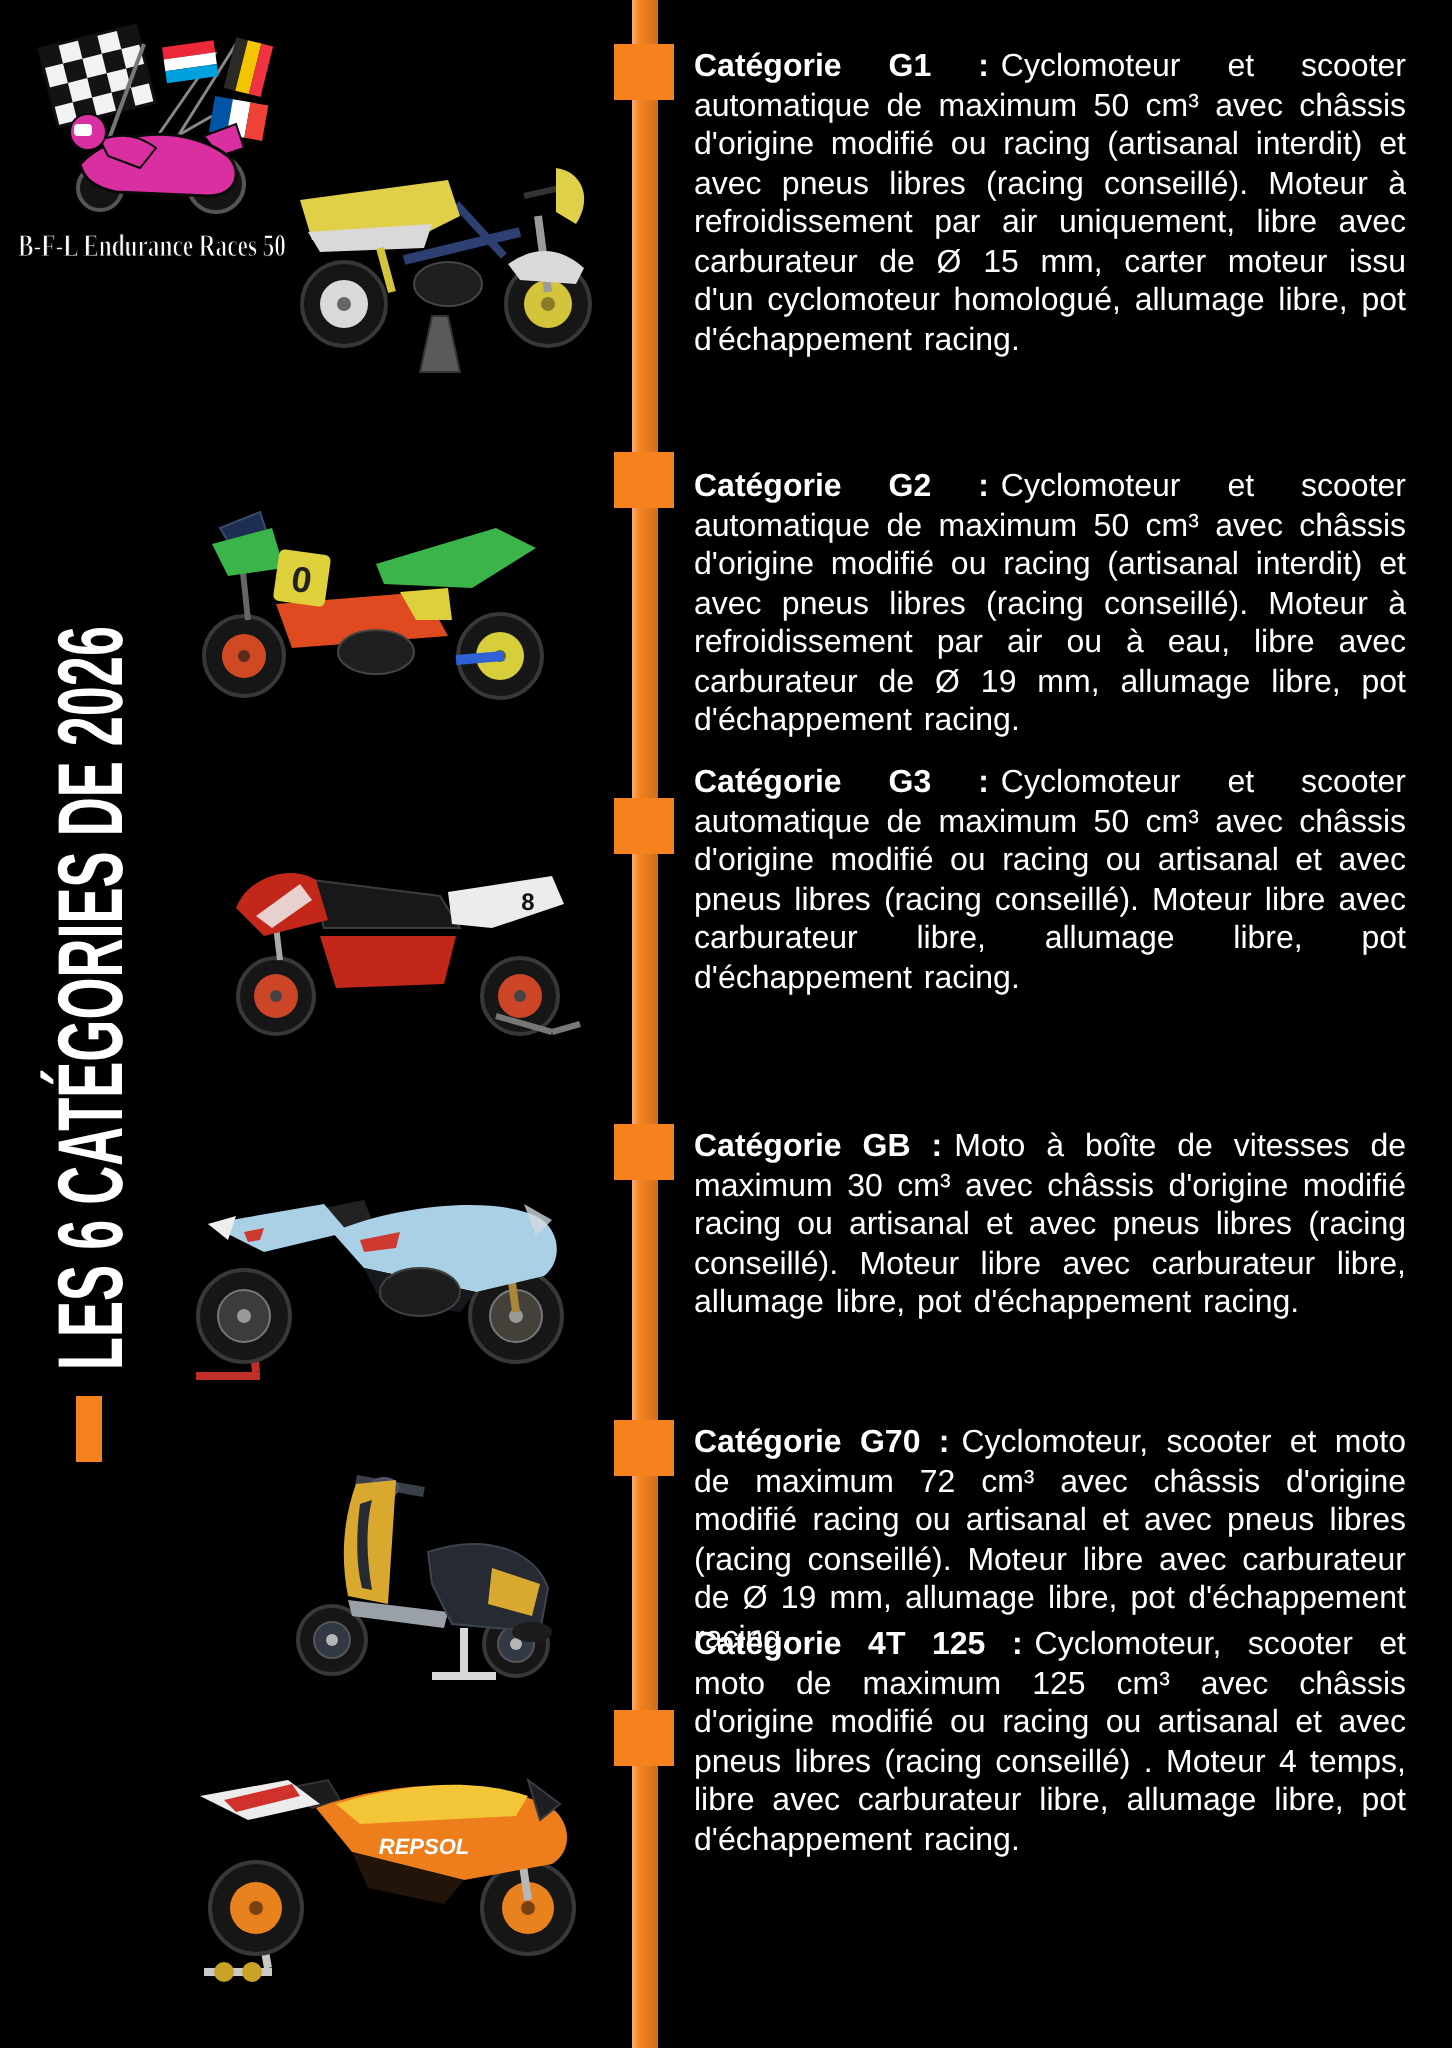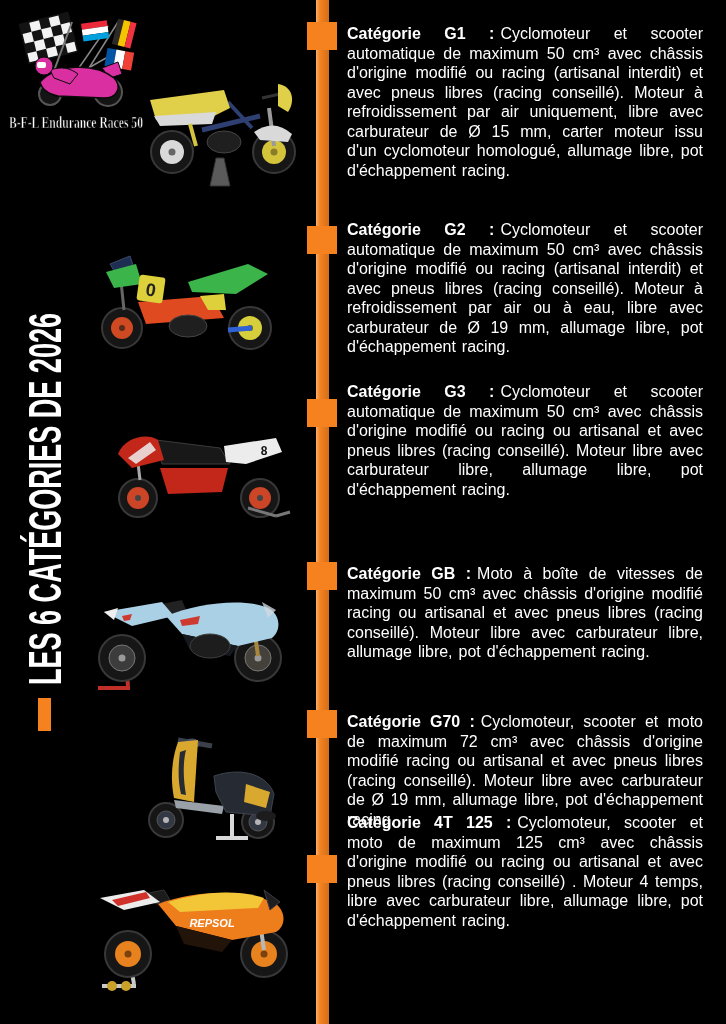--- a/index.html
+++ b/index.html
@@ -17,21 +17,21 @@
   .bullet {
     position:absolute; left:307px; width:30px; height:28px;
     background:var(--accent,#f5821f);
   }
   .b1{top:22px}.b2{top:226px}.b3{top:399px}.b4{top:562px}.b5{top:710px}.b6{top:855px}
   .cat {
     position:absolute; left:347px; width:356px;
     color:var(--text,#fff); font-size:16px; line-height:19.5px;
     text-align:justify; word-spacing:1.5px;
   }
-  .c1{top:24px}.c2{top:220px}.c3{top:382px}.c4{top:564px}.c5{top:712px}.c6{top:813px}
+  .c1{top:24px}.c2{top:234px}.c3{top:382px}.c4{top:564px}.c5{top:712px}.c6{top:813px}
   .cat-label { font-weight:bold; margin-right:6px; }
   .abs { position:absolute; }
   svg { display:block; }
   .bike { position:absolute; }
 </style>
 </head>
 <body>
 
 <div class="page">
 
@@ -214,21 +214,21 @@
   <div class="cat c1">
     <span class="cat-label">Catégorie G1 :</span><span>Cyclomoteur et scooter automatique de maximum 50 cm³ avec châssis d'origine modifié ou racing (artisanal interdit) et avec pneus libres (racing conseillé). Moteur à refroidissement par air uniquement, libre avec carburateur de Ø 15 mm, carter moteur issu d'un cyclomoteur homologué, allumage libre, pot d'échappement racing.</span>
   </div>
   <div class="cat c2">
     <span class="cat-label">Catégorie G2 :</span><span>Cyclomoteur et scooter automatique de maximum 50 cm³ avec châssis d'origine modifié ou racing (artisanal interdit) et avec pneus libres (racing conseillé). Moteur à refroidissement par air ou à eau, libre avec carburateur de Ø 19 mm, allumage libre, pot d'échappement racing.</span>
   </div>
   <div class="cat c3">
     <span class="cat-label">Catégorie G3 :</span><span>Cyclomoteur et scooter automatique de maximum 50 cm³ avec châssis d'origine modifié ou racing ou artisanal et avec pneus libres (racing conseillé). Moteur libre avec carburateur libre, allumage libre, pot d'échappement racing.</span>
   </div>
   <div class="cat c4">
-    <span class="cat-label">Catégorie GB :</span><span>Moto à boîte de vitesses de maximum 50 cm³ avec châssis d'origine modifié racing ou artisanal et avec pneus libres (racing conseillé). Moteur libre avec carburateur libre, allumage libre, pot d'échappement racing.</span>
+    <span class="cat-label">Catégorie GB :</span><span>Moto à boîte de vitesses de maximum 30 cm³ avec châssis d'origine modifié racing ou artisanal et avec pneus libres (racing conseillé). Moteur libre avec carburateur libre, allumage libre, pot d'échappement racing.</span>
   </div>
   <div class="cat c5">
     <span class="cat-label">Catégorie G70 :</span><span>Cyclomoteur, scooter et moto de maximum 72 cm³ avec châssis d'origine modifié racing ou artisanal et avec pneus libres (racing conseillé). Moteur libre avec carburateur de Ø 19 mm, allumage libre, pot d'échappement racing.</span>
   </div>
   <div class="cat c6">
     <span class="cat-label">Catégorie 4T 125 :</span><span>Cyclomoteur, scooter et moto de maximum 125 cm³ avec châssis d'origine modifié ou racing ou artisanal et avec pneus libres (racing conseillé) . Moteur 4 temps, libre avec carburateur libre, allumage libre, pot d'échappement racing.</span>
   </div>
 
 </div>
 

